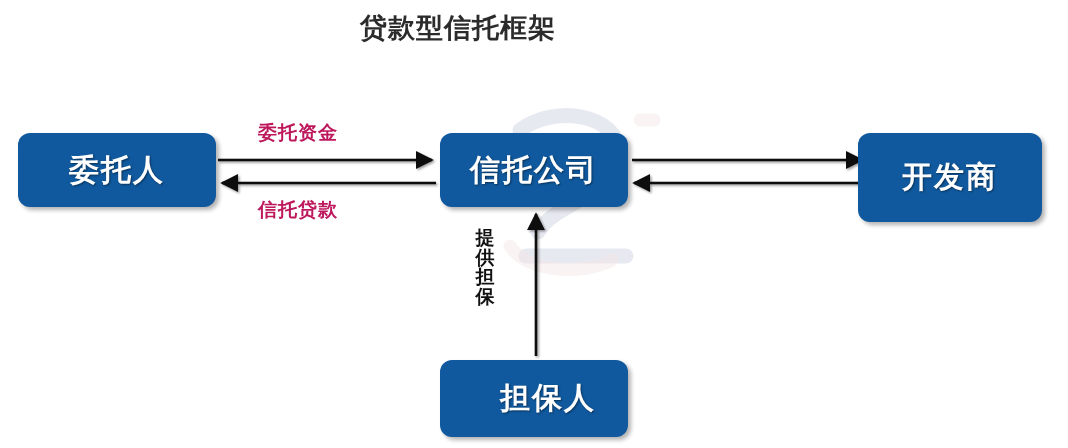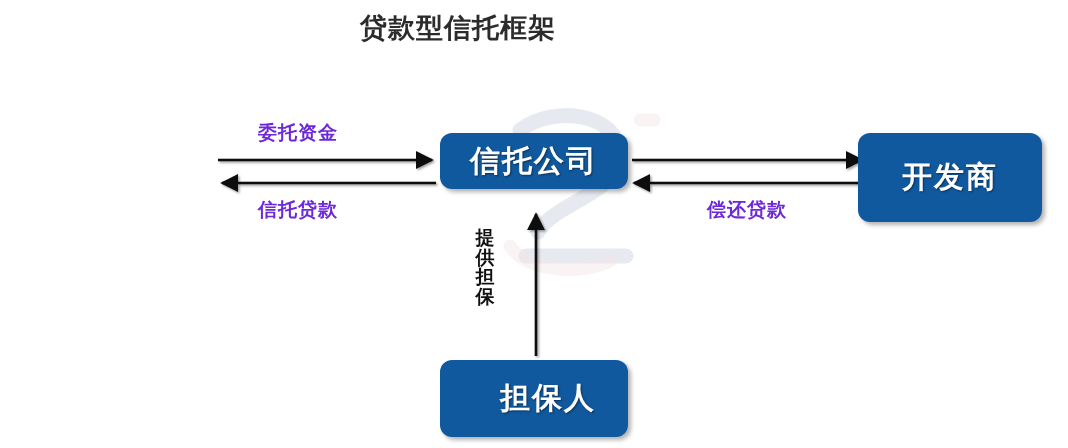--- a/index.html
+++ b/index.html
@@ -60,40 +60,40 @@
     font-weight: bold;
     font-size: 30px;
     letter-spacing: 2px;
     text-shadow: 1px 1px 2px rgba(0,0,0,0.45);
     box-shadow: 3px 3px 4px rgba(0,0,0,0.30);
     z-index: 3;
     white-space: nowrap;
   }
 
   .node-trustor   { left: 18px;  top: 133px; width: 198px; height: 74px; }
-  .node-trust     { left: 440px; top: 133px; width: 188px; height: 56px; }
+  .node-trust     { left: 440px; top: 133px; width: 188px; height: 74px; }
   .node-developer { left: 858px; top: 133px; width: 184px; height: 89px; }
   .node-guarantor { left: 440px; top: 360px; width: 188px; height: 77px; padding-left: 28px; }
 
   
   .connectors {
     position: absolute;
     left: 0;
     top: 0;
     width: 1068px;
     height: 448px;
     z-index: 2;
   }
 
   
   .edge-label {
     position: absolute;
     font-size: 19px;
     font-weight: bold;
-    color: #6d28d9;
+    color: #be185d;
     letter-spacing: 1px;
     white-space: nowrap;
     z-index: 4;
   }
 
   .label-left-top    { left: 258px; top: 120px; }
   .label-left-bottom { left: 258px; top: 197px; }
   .label-right-top   { left: 707px; top: 120px; }
   .label-right-bottom{ left: 707px; top: 197px; }
 
@@ -151,33 +151,33 @@
       <line x1="436" y1="183" x2="222" y2="183" marker-end="url(#arrowEnd)"></line>
 
       <line x1="632" y1="160" x2="862" y2="160" marker-end="url(#arrowEnd)"></line>
 
       <line x1="864" y1="183" x2="634" y2="183" marker-end="url(#arrowEnd)"></line>
 
       <line x1="536" y1="356" x2="536" y2="214" marker-end="url(#arrowEnd)"></line>
     </g>
   </svg>
 
+  <div class="node node-trustor">委托人</div>
 
   <div class="node node-trust">信托公司</div>
 
   <div class="node node-developer">开发商</div>
 
   <div class="node node-guarantor">担保人</div>
 
   <div class="edge-label label-left-top">委托资金</div>
 
   <div class="edge-label label-left-bottom">信托贷款</div>
 
 
-  <div class="edge-label label-right-bottom">偿还贷款</div>
 
   <div class="label-vertical">
     <span>提</span>
     <span>供</span>
     <span>担</span>
     <span>保</span>
   </div>
 
 </div>
 

